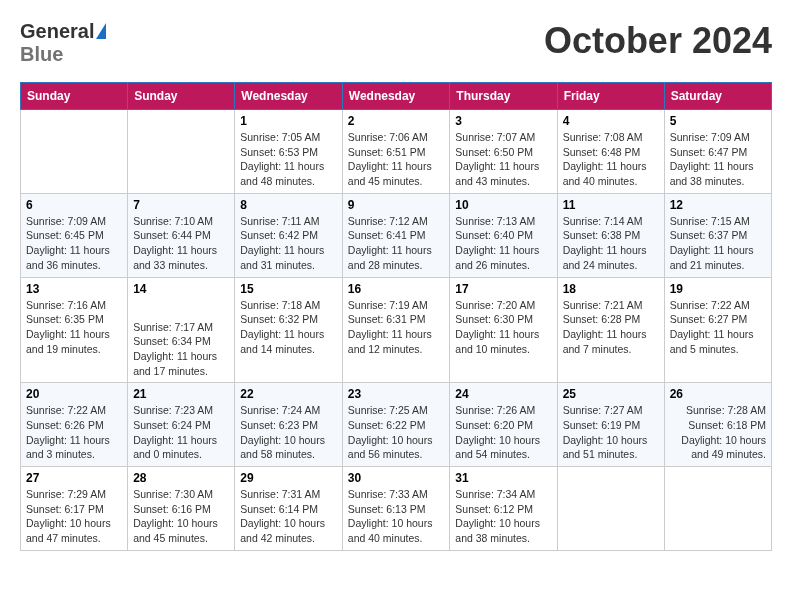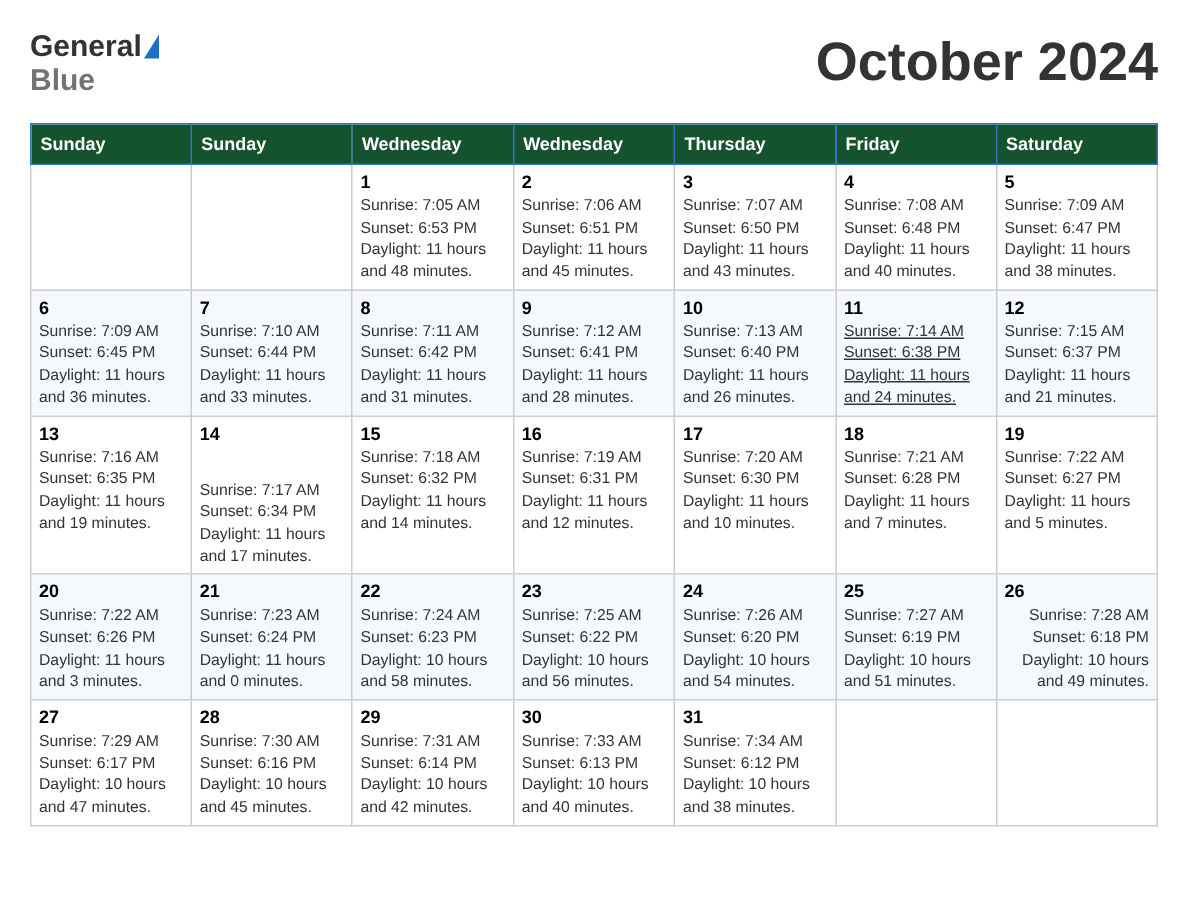--- a/index.html
+++ b/index.html
@@ -54,21 +54,21 @@
     .location {
       font-size: 16px;
       color: #555;
     }
     .calendar {
       width: 100%;
       border-collapse: collapse;
       font-size: 11px;
     }
     .calendar th {
-      background-color: #14532d;
+      background-color: #be185d;
       color: #fff;
       text-align: left;
       padding: 6px 6px;
       font-size: 12px;
       font-weight: bold;
       border: 1px solid #2e75c3;
     }
     .calendar td {
       border: 1px solid #ccc;
       vertical-align: top;
@@ -187,21 +187,21 @@
 Daylight: 11 hours and 28 minutes.</div>
         </td>
         <td>
           <span class="day-num">10</span>
           <div class="day-info" style="white-space: pre-line;">Sunrise: 7:13 AM
 Sunset: 6:40 PM
 Daylight: 11 hours and 26 minutes.</div>
         </td>
         <td>
           <span class="day-num">11</span>
-          <div class="day-info" style="white-space: pre-line; text-decoration: underline;">Sunrise: 7:14 AM
+          <div class="day-info" style="white-space: pre-line;">Sunrise: 7:14 AM
 Sunset: 6:38 PM
 Daylight: 11 hours and 24 minutes.</div>
         </td>
         <td>
           <span class="day-num">12</span>
           <div class="day-info" style="white-space: pre-line;">Sunrise: 7:15 AM
 Sunset: 6:37 PM
 Daylight: 11 hours and 21 minutes.</div>
         </td>
       </tr>

